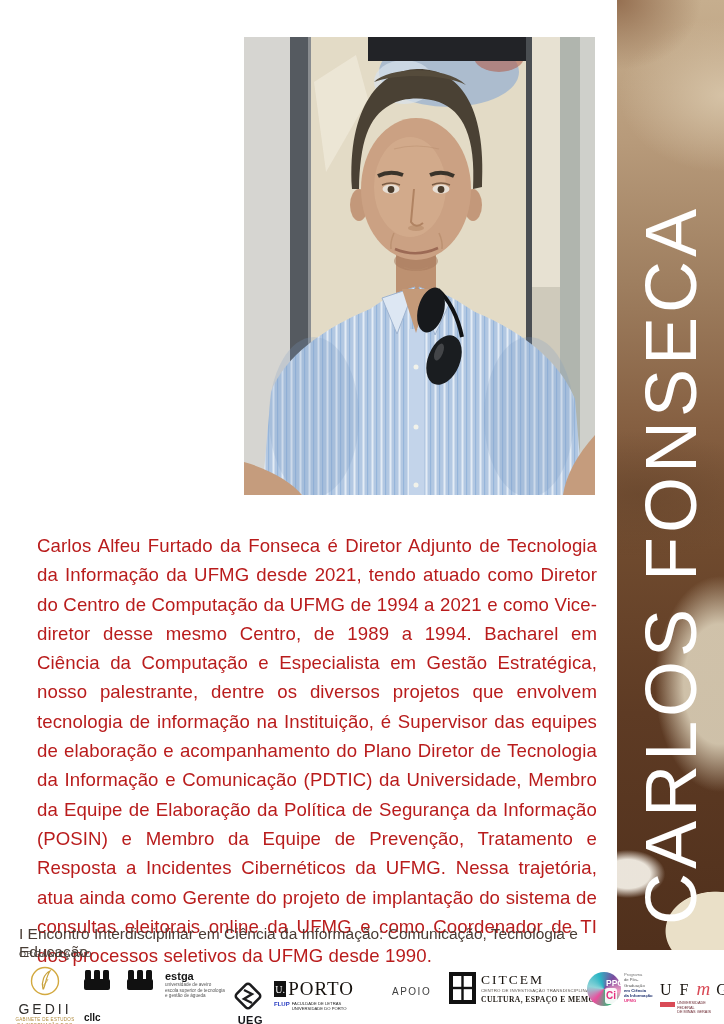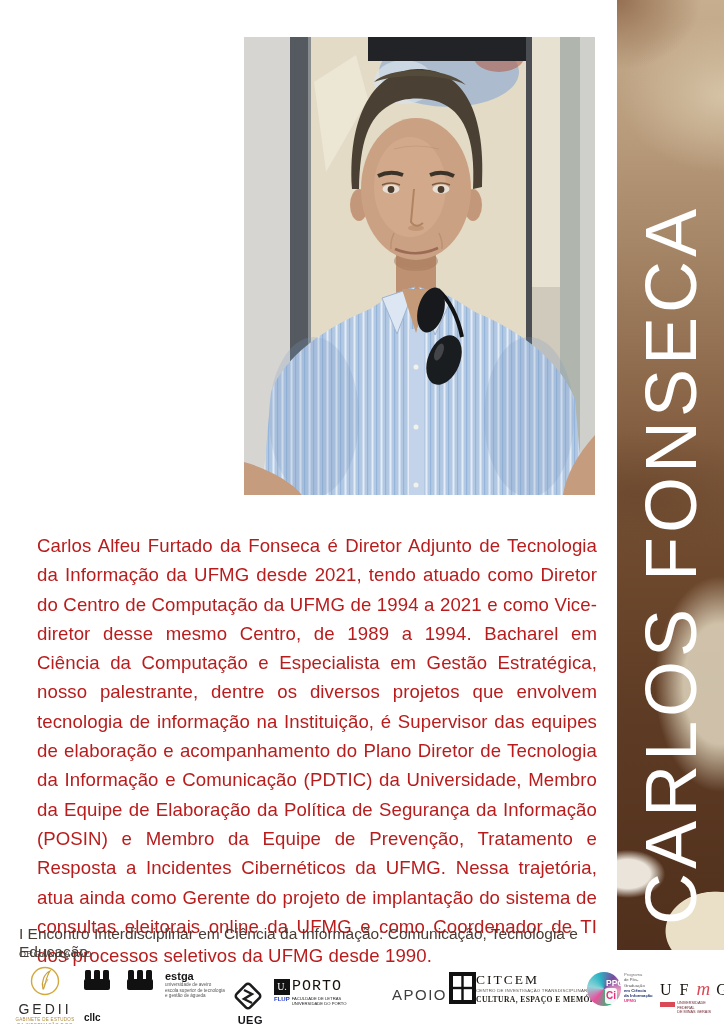--- a/index.html
+++ b/index.html
@@ -50,30 +50,30 @@
   
   .ueg{left:227px;top:16px;width:36px;text-align:right;}
   .ueg .name{font-size:11px;font-weight:bold;color:#16161a;letter-spacing:.5px;}
   .ueg .rule{height:1px;background:#bcbcbc;margin-top:3px;}
 
   
   .uporto{left:274px;top:12px;width:80px;}
   .uporto .row1{display:flex;align-items:center;gap:2px;}
   .ubox{width:16px;height:16px;background:#121212;color:#fff;font-family:"Liberation Serif",serif;
         font-size:10px;display:flex;align-items:center;justify-content:center;}
-  .uporto .porto{font-family:Liberation Mono, monospace;font-size:15px;letter-spacing:1px;color:#16110d;}
+  .uporto .porto{font-family:Liberation Serif, serif;font-size:19px;letter-spacing:1px;color:#16110d;}
   .uporto .row2{display:flex;gap:2px;margin-top:1px;align-items:flex-start;}
   .uporto .flup{font-size:6px;font-weight:bold;color:#2338c0;}
   .uporto .tiny{font-size:4.2px;color:#222;}
 
   
-  .apoio{left:392px;top:20px;font-size:15px;letter-spacing:1.5px;color:#3e3e3e;}
-
-  
-  .citcem{left:449px;top:6px;display:flex;align-items:flex-start;}
+  .apoio{left:392px;top:20px;font-size:10px;letter-spacing:1.5px;color:#3e3e3e;}
+
+  
+  .citcem{left:449px;top:6px;display:flex;gap:5px;align-items:flex-start;}
   .citcem .name{font-family:"Liberation Serif",serif;font-size:13.5px;letter-spacing:2px;color:#17120d;}
   .citcem .tiny{font-size:4.4px;color:#57504a;letter-spacing:.2px;}
   .citcem .motto{font-family:"Liberation Serif",serif;font-size:7.6px;font-weight:bold;
                  letter-spacing:.4px;color:#201a14;margin-top:1px;}
 
   
   .ppgci{left:587px;top:6px;display:flex;gap:3px;align-items:flex-start;}
   .swirl{position:relative;width:34px;height:34px;border-radius:50%;
      background:conic-gradient(from 220deg,#e94f9d,#8fd4d8,#2bb5c4,#7a4a9e,#f3a0c4,#35b97a,#e94f9d);}
   .swirl .ppg{position:absolute;left:3px;top:6px;font-size:8.5px;font-weight:bold;color:#fff;padding-left:16px;}

